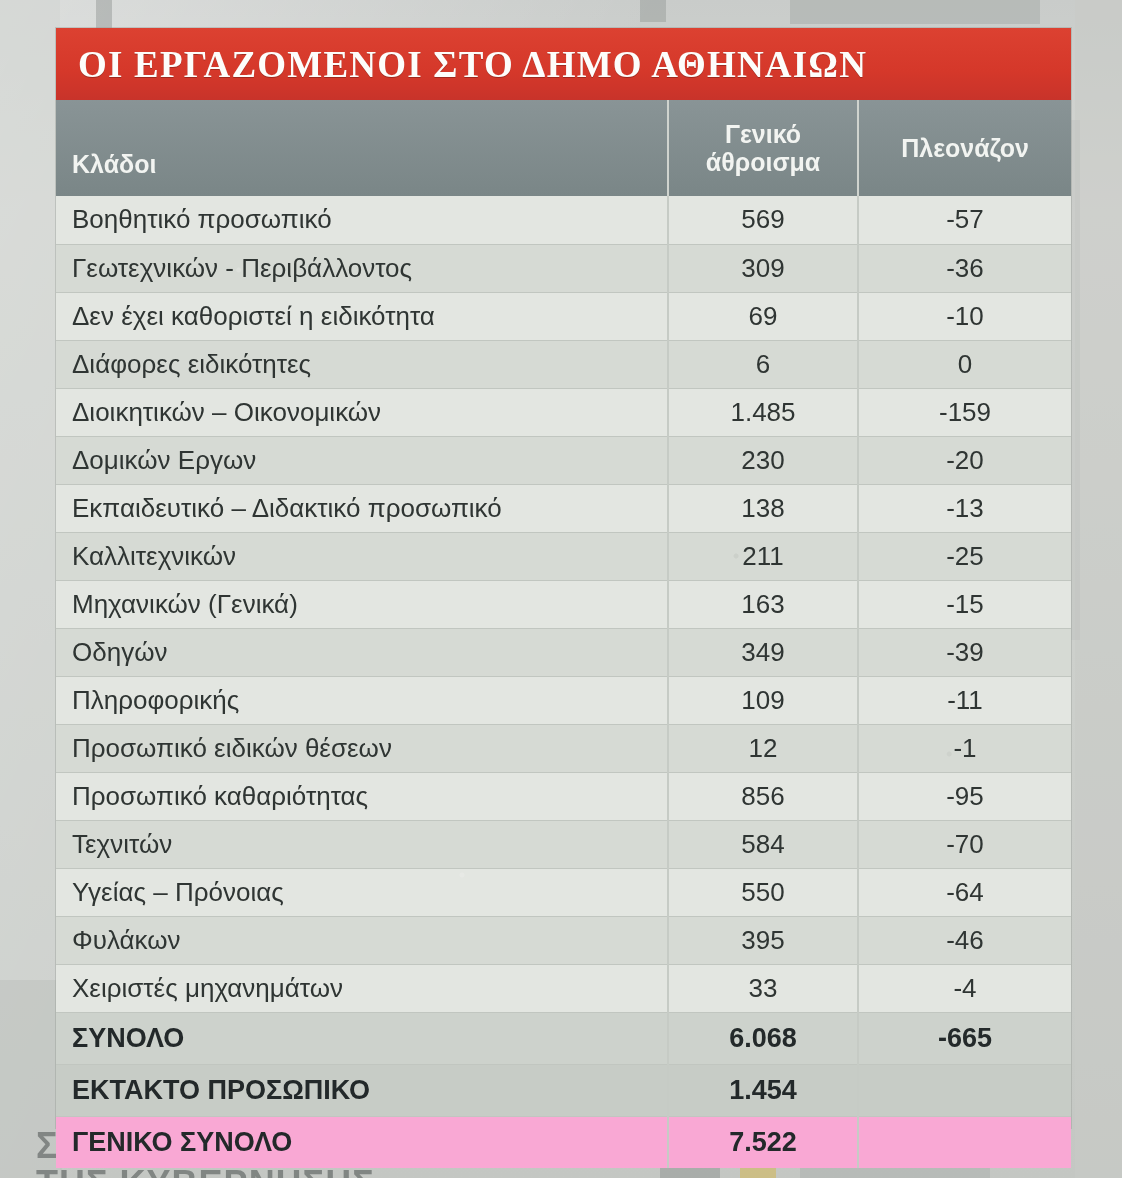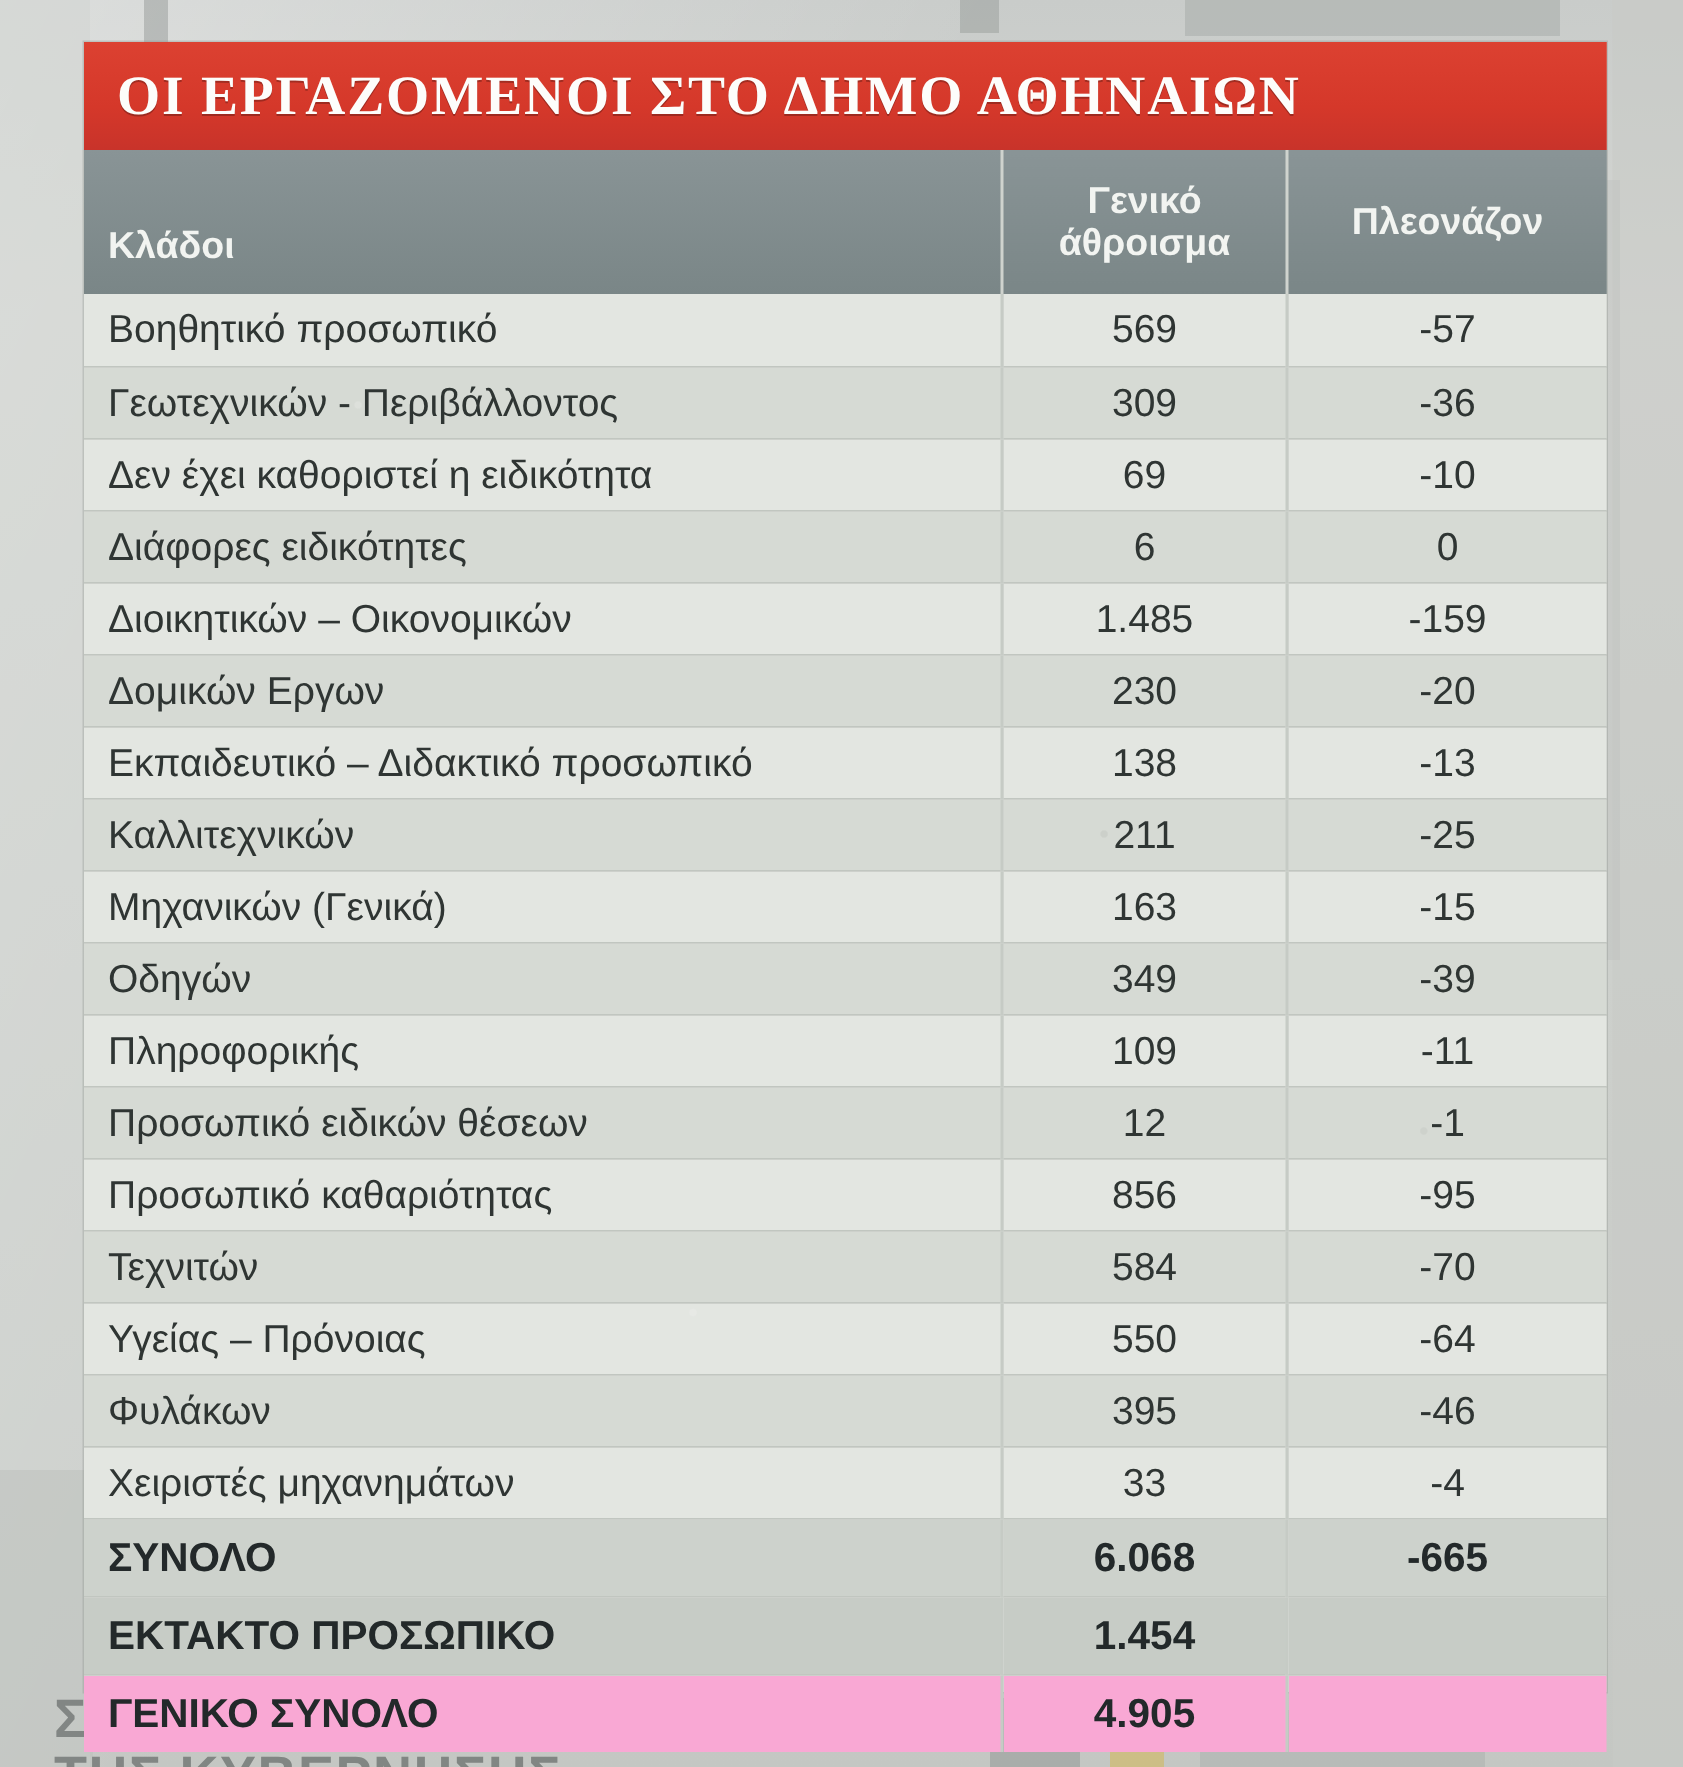--- a/index.html
+++ b/index.html
@@ -302,20 +302,20 @@
           <td class="num">6.068</td>
           <td class="num">-665</td>
         </tr>
         <tr class="extra">
           <td>ΕΚΤΑΚΤΟ ΠΡΟΣΩΠΙΚΟ</td>
           <td class="num">1.454</td>
           <td class="num"></td>
         </tr>
         <tr class="grand">
           <td>ΓΕΝΙΚΟ ΣΥΝΟΛΟ</td>
-          <td class="num">4.905</td>
+          <td class="num">7.522</td>
           <td class="num"></td>
         </tr>
       </tbody>
   </table>
 
   <div class="speckle"></div>
 </div>
 
 </body></html>

